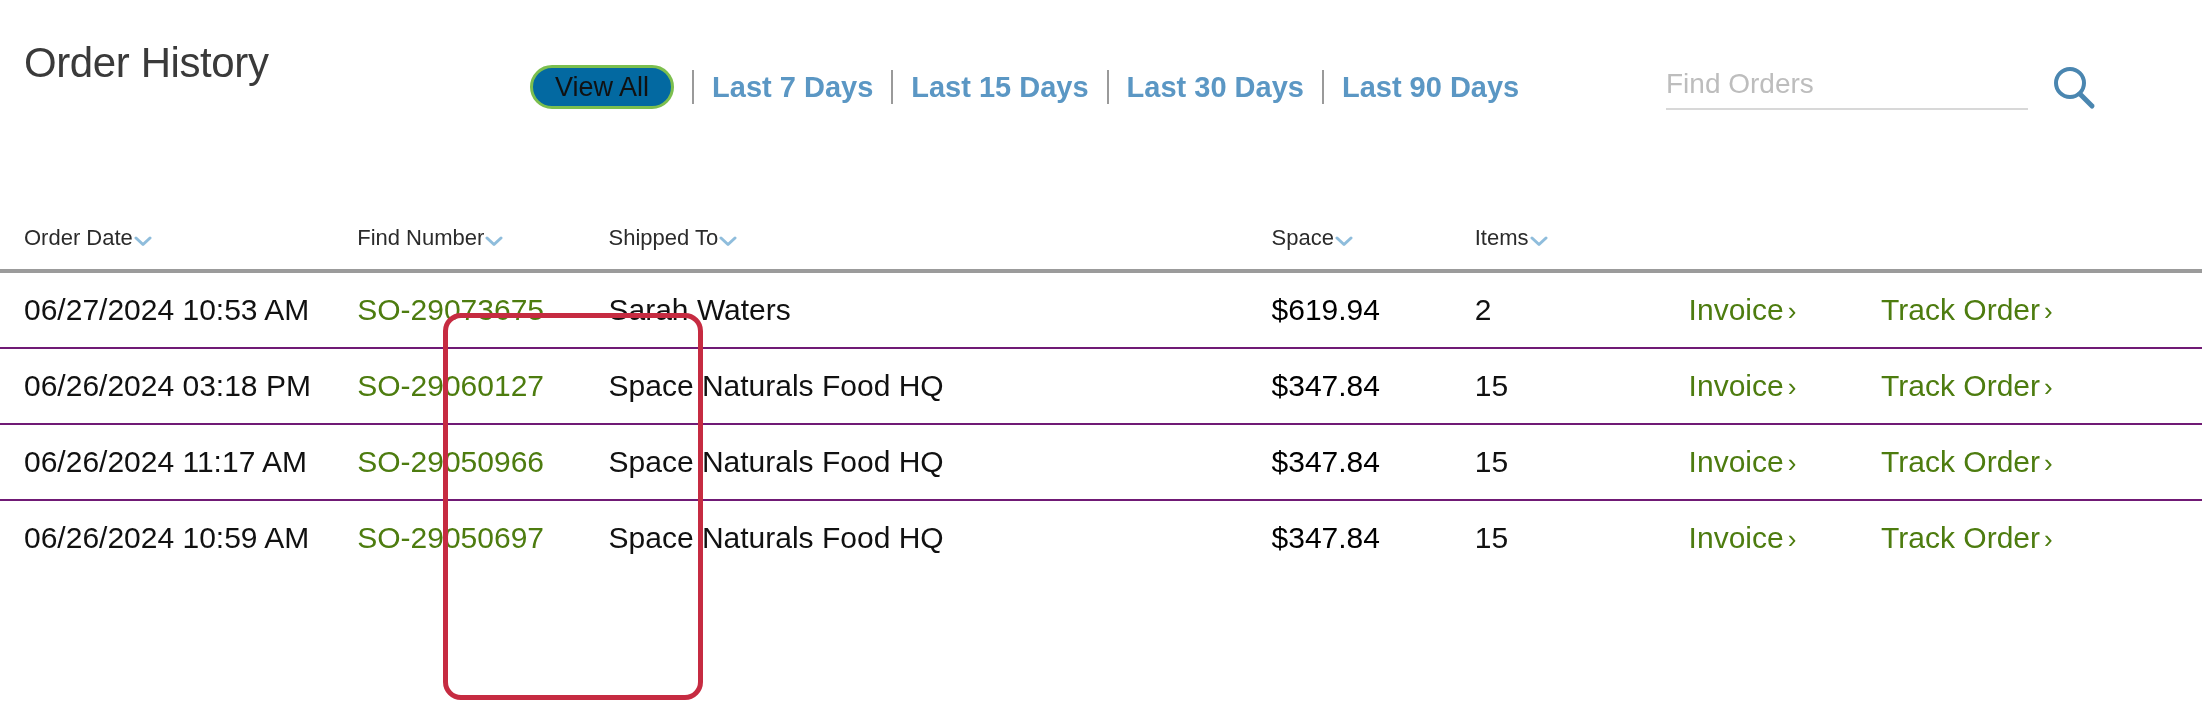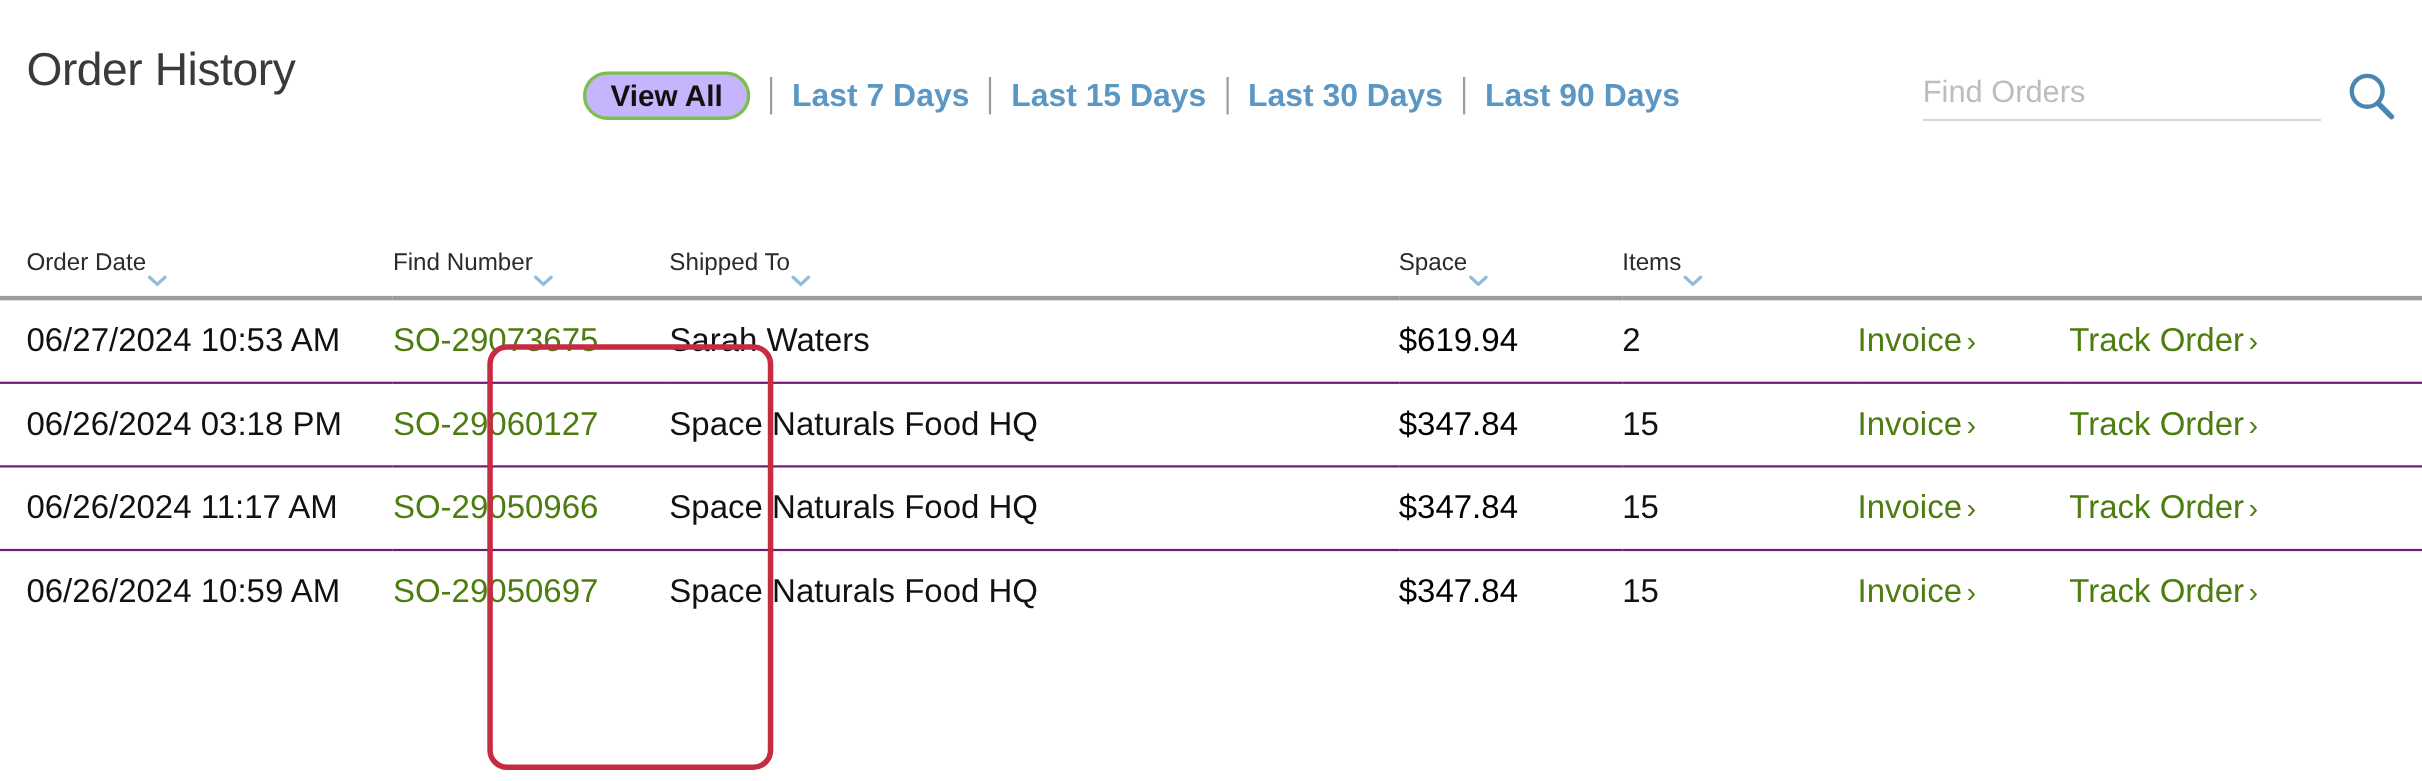--- a/index.html
+++ b/index.html
@@ -56,23 +56,23 @@
 
   .tab-pill {
     display: inline-flex;
     align-items: center;
     justify-content: center;
     height: 44px;
     padding: 0 22px;
     border: 3px solid #7cbf4e;
     border-radius: 24px;
     font-size: 27px;
-    font-weight: bold;
+    font-weight: normal;
     color: #111111;
-    background: #c4b5fd;
+    background: #0369a1;
     box-sizing: border-box;
     white-space: nowrap;
     cursor: pointer;
   }
 
   .tab-sep {
     display: inline-block;
     width: 2px;
     height: 34px;
     background: #9a9a9a;
@@ -85,21 +85,21 @@
     font-weight: bold;
     color: #5b97c4;
     white-space: nowrap;
     cursor: pointer;
     text-decoration: none;
     line-height: 44px;
   }
 
   .search-wrap {
     position: absolute;
-    left: 1748px;
+    left: 1666px;
     top: 66px;
     width: 436px;
     height: 58px;
   }
 
   .search-input {
     position: absolute;
     left: 0;
     top: 0;
     width: 362px;
@@ -155,21 +155,21 @@
     vertical-align: bottom;
     white-space: nowrap;
   }
 
   thead tr {
     border-bottom: 4px solid #9b9b9b;
   }
 
   .th-inner {
     display: inline-flex;
-    align-items: flex-end;
+    align-items: flex-start;
     gap: 1px;
     cursor: pointer;
   }
   .th-static {
     display: inline-flex;
     align-items: center;
   }
 
   .chev {
     display: inline-block;

